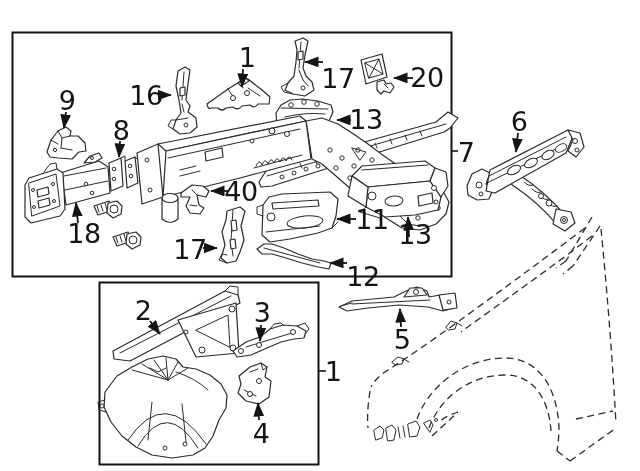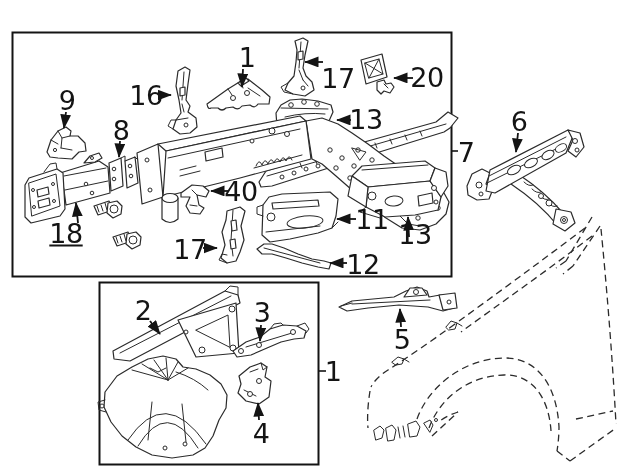--- a/index.html
+++ b/index.html
@@ -325,23 +325,23 @@
 <div class="callout" style="left:143px;top:310px;">2</div>
 <div class="callout" style="left:262px;top:312px;">3</div>
 <div class="callout" style="left:261px;top:433px;">4</div>
 <div class="callout" style="left:402px;top:339px;">5</div>
 <div class="callout" style="left:519px;top:121px;">6</div>
 <div class="callout" style="left:466px;top:152px;">7</div>
 <div class="callout" style="left:121px;top:130px;">8</div>
 <div class="callout" style="left:67px;top:100px;">9</div>
 <div class="callout" style="left:190px;top:249px;">17</div>
 <div class="callout" style="left:372px;top:219px;text-align:right;">11</div>
-<div class="callout" style="left:363px;top:264px;">12</div>
+<div class="callout" style="left:363px;top:276px;">12</div>
 <div class="callout" style="left:415px;top:234px;">13</div>
 <div class="callout" style="left:247px;top:57px;">1</div>
 <div class="callout" style="left:366px;top:119px;">13</div>
 <div class="callout" style="left:146px;top:95px;">16</div>
 <div class="callout" style="left:338px;top:78px;">17</div>
-<div class="callout" style="left:66px;top:233px;text-decoration:underline;">18</div>
+<div class="callout" style="left:84px;top:233px;">18</div>
 <div class="callout" style="left:427px;top:77px;">20</div>
 <div class="callout" style="left:241px;top:191px;">40</div>
 
 </div>
 
 </body></html>

